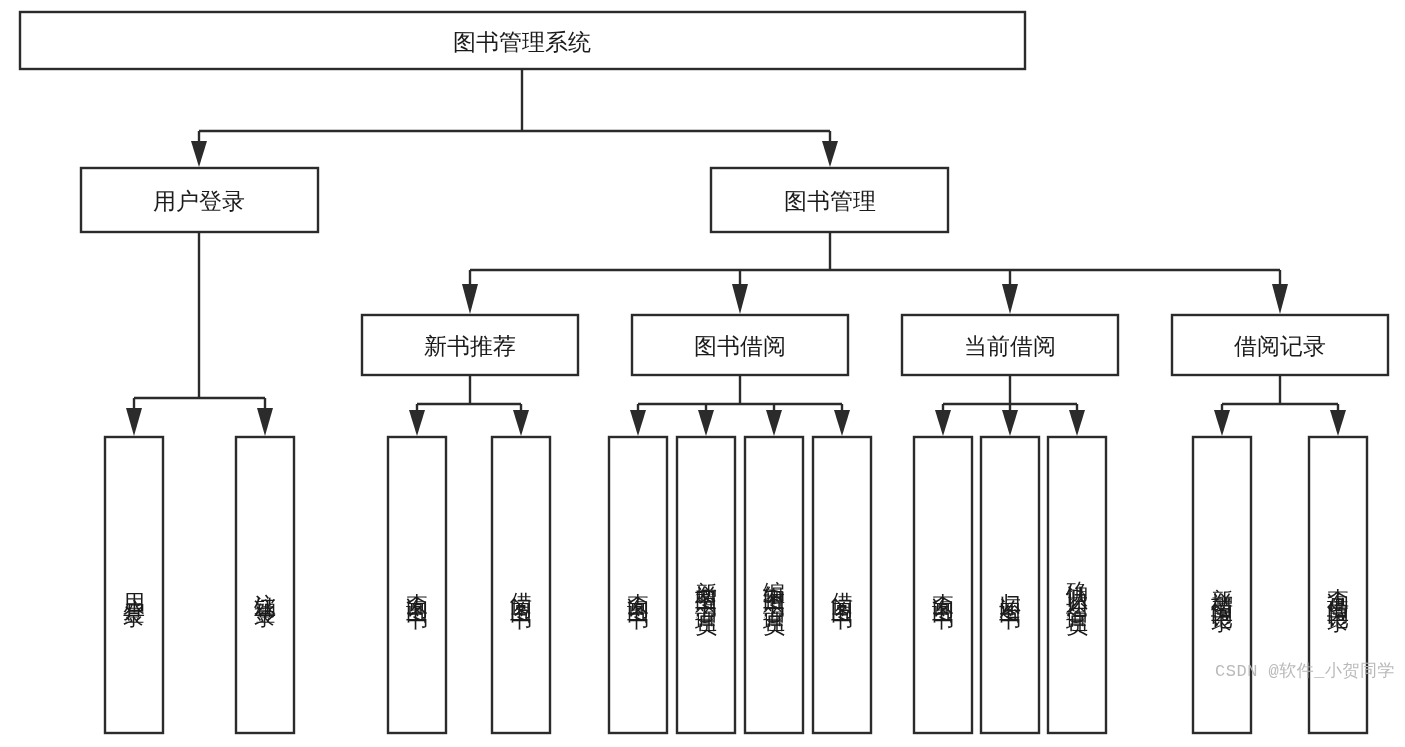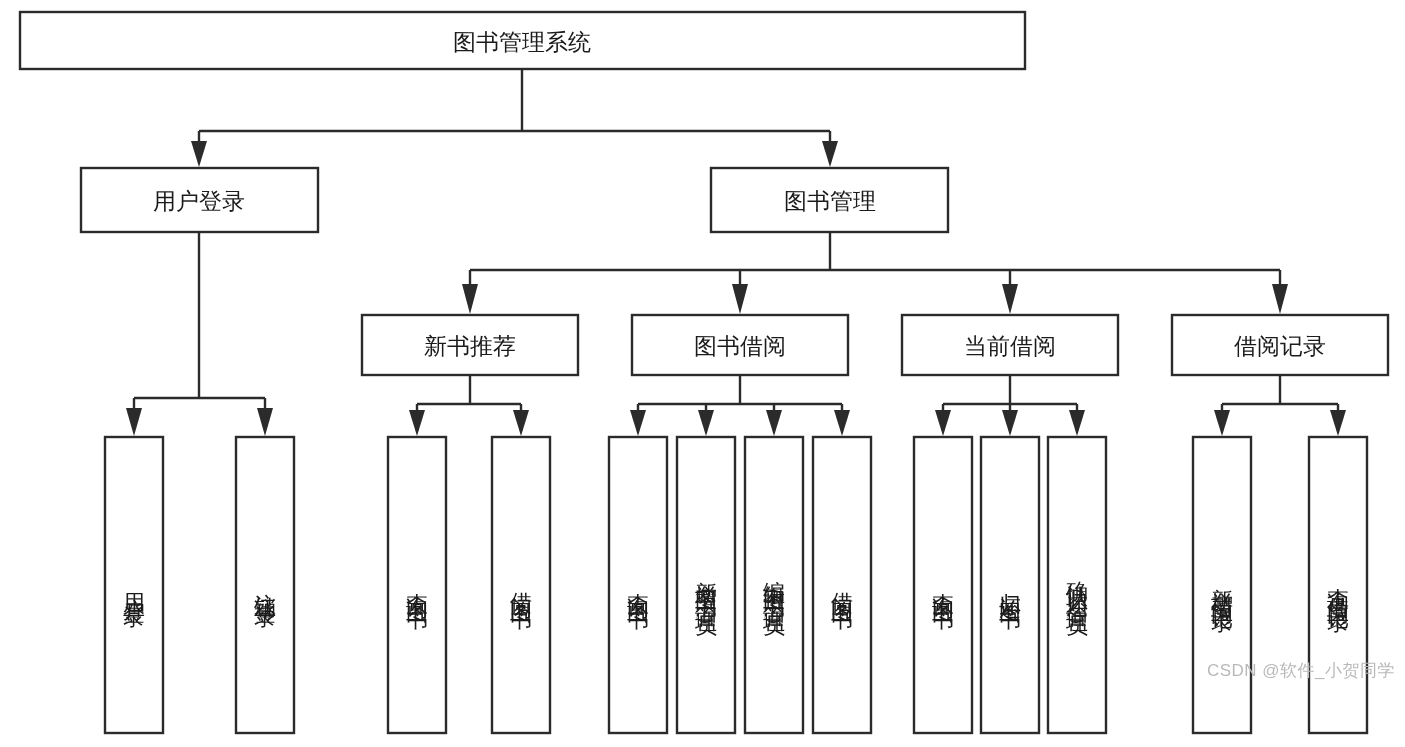--- a/index.html
+++ b/index.html
@@ -70,21 +70,21 @@
     line-height: 1.0;
     letter-spacing: 5px;
     color: #1b1b1b;
     white-space: nowrap;
     text-align: center;
   }
   .watermark {
     position: absolute;
     right: 10px;
     bottom: 6px;
-    font-family: Liberation Sans, sans-serif;
+    font-family: Liberation Mono, monospace;
     font-size: 17px;
     color: #b9b9b9;
     letter-spacing: 0.5px;
     white-space: nowrap;
     user-select: none;
   }
 </style>
 </head>
 <body>
 

